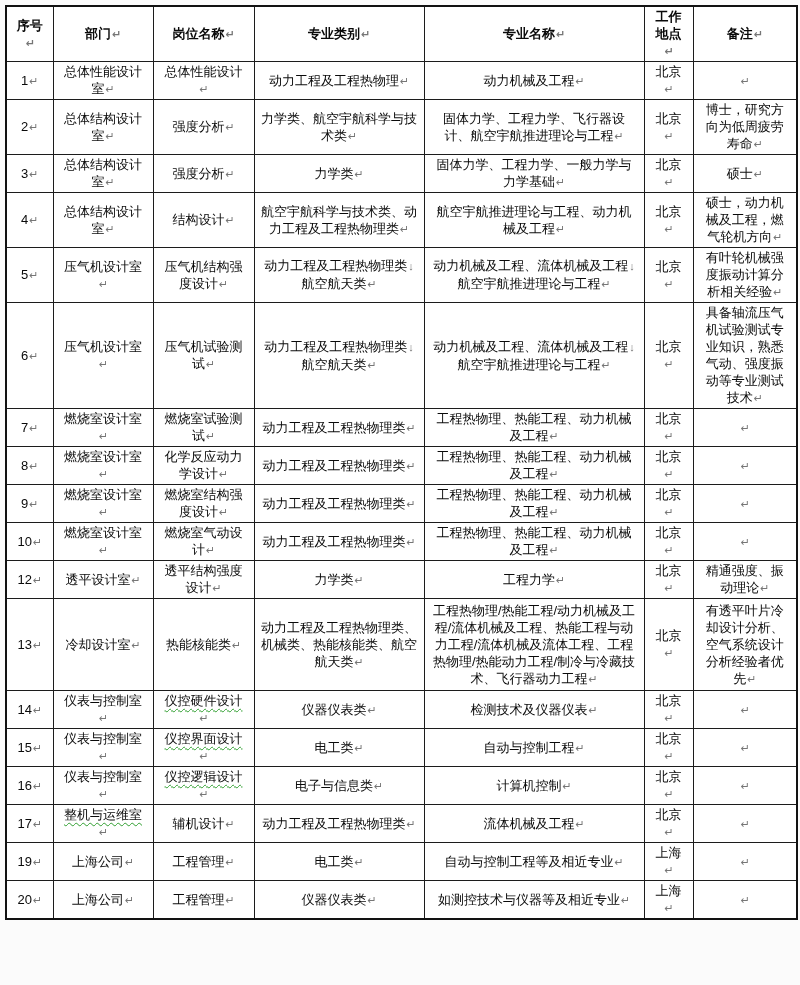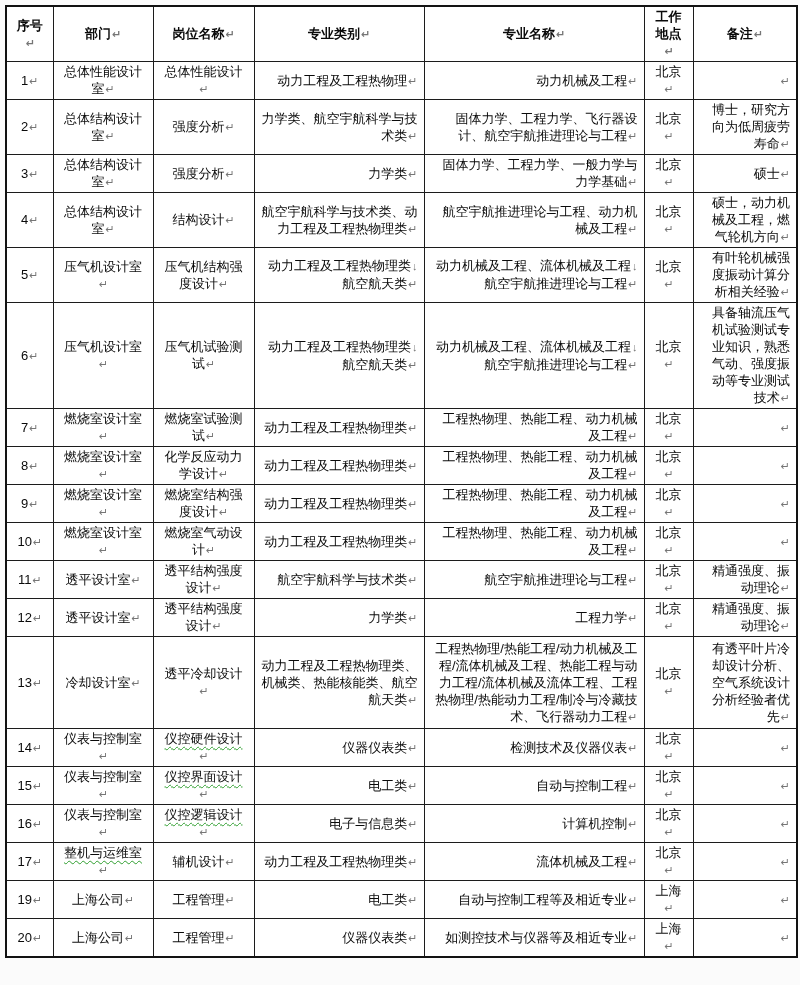--- a/index.html
+++ b/index.html
@@ -28,21 +28,21 @@
     word-break:break-all;
     overflow:hidden;
   }
   #doc-table thead tr{height:33px;}
   #doc-table th{
     font-weight:bold;
     text-align:center;
     padding:1px 8px;
   }
   td.c{text-align:center;}
-  td.l{text-align:right;}
+  td.l{text-align:center;}
   td.dept{padding:1px 14px;text-align:center;}
   td.empty-remark{padding-left:26px;}
   .mk{
     color:#767676;
     font-size:11px;
     padding-left:1px;
   }
   .wavy{
     text-decoration:underline;
     text-decoration-style:wavy;
@@ -159,42 +159,33 @@
       </tr>
       <tr style="height: 37px;">
         <td class="c">10<span class="mk">↵</span></td>
         <td class="dept"><span>燃烧室设计室</span><span class="mk">↵</span></td>
         <td class="c"><span>燃烧室气动设计</span><span class="mk">↵</span></td>
         <td class="l">动力工程及工程热物理类<span class="mk">↵</span></td>
         <td class="l">工程热物理、热能工程、动力机械及工程<span class="mk">↵</span></td>
         <td class="c">北京<span class="mk">↵</span></td>
         <td class="l empty-remark"><span class="mk">↵</span></td>
       </tr>
-      <tr style="height: 37px;">
-        <td class="c">11<span class="mk">↵</span></td>
-        <td class="dept"><span>透平设计室</span><span class="mk">↵</span></td>
-        <td class="c"><span>透平结构强度设计</span><span class="mk">↵</span></td>
-        <td class="l">航空宇航科学与技术类<span class="mk">↵</span></td>
-        <td class="l">航空宇航推进理论与工程<span class="mk">↵</span></td>
-        <td class="c">北京<span class="mk">↵</span></td>
-        <td class="l">精通强度、振动理论<span class="mk">↵</span></td>
-      </tr>
       <tr style="height: 38px;">
         <td class="c">12<span class="mk">↵</span></td>
         <td class="dept"><span>透平设计室</span><span class="mk">↵</span></td>
         <td class="c"><span>透平结构强度设计</span><span class="mk">↵</span></td>
         <td class="l">力学类<span class="mk">↵</span></td>
         <td class="l">工程力学<span class="mk">↵</span></td>
         <td class="c">北京<span class="mk">↵</span></td>
         <td class="l">精通强度、振动理论<span class="mk">↵</span></td>
       </tr>
       <tr style="height: 92px;">
         <td class="c">13<span class="mk">↵</span></td>
         <td class="dept"><span>冷却设计室</span><span class="mk">↵</span></td>
-        <td class="c"><span>透平冷却设计</span><span class="mk">↵</span></td>
+        <td class="c"><span>热能核能类</span><span class="mk">↵</span></td>
         <td class="l">动力工程及工程热物理类、机械类、热能核能类、航空航天类<span class="mk">↵</span></td>
         <td class="l">工程热物理/热能工程/动力机械及工程/流体机械及工程、热能工程与动力工程/流体机械及流体工程、工程热物理/热能动力工程/制冷与冷藏技术、飞行器动力工程<span class="mk">↵</span></td>
         <td class="c">北京<span class="mk">↵</span></td>
         <td class="l">有透平叶片冷却设计分析、空气系统设计分析经验者优先<span class="mk">↵</span></td>
       </tr>
       <tr style="height: 37px; margin-top: 6px;">
         <td class="c">14<span class="mk">↵</span></td>
         <td class="dept"><span>仪表与控制室</span><span class="mk">↵</span></td>
         <td class="c"><span class="wavy">仪控硬件设计</span><span class="mk">↵</span></td>
         <td class="l">仪器仪表类<span class="mk">↵</span></td>

